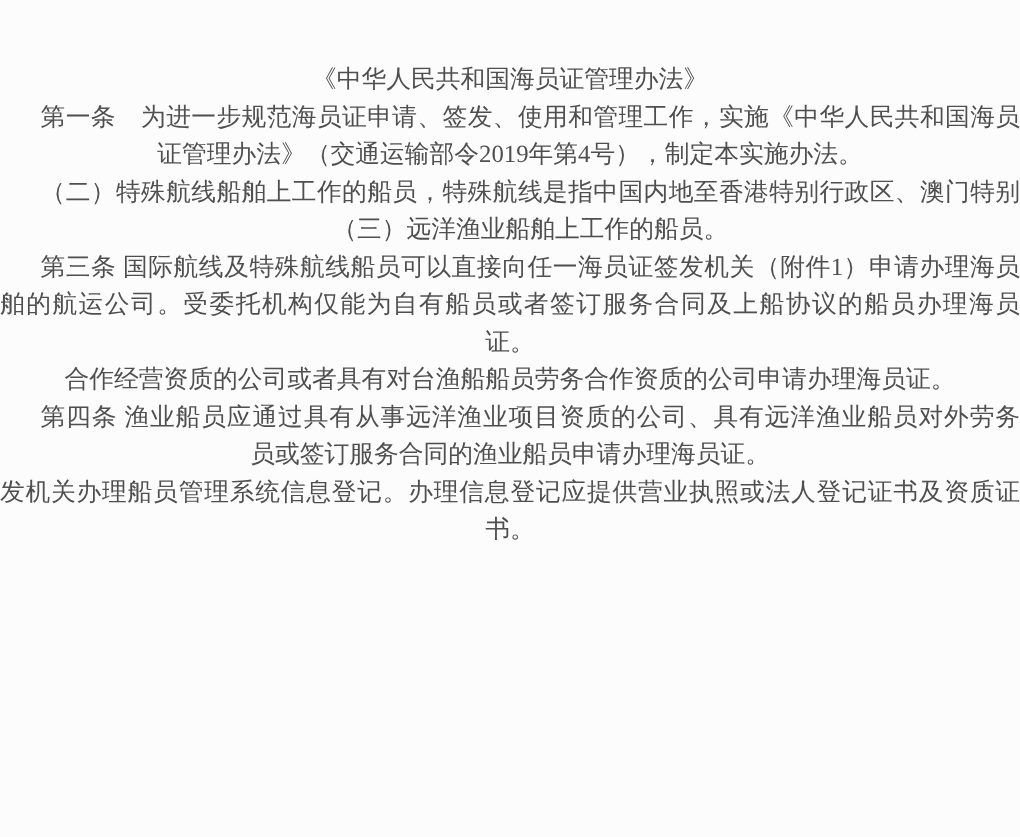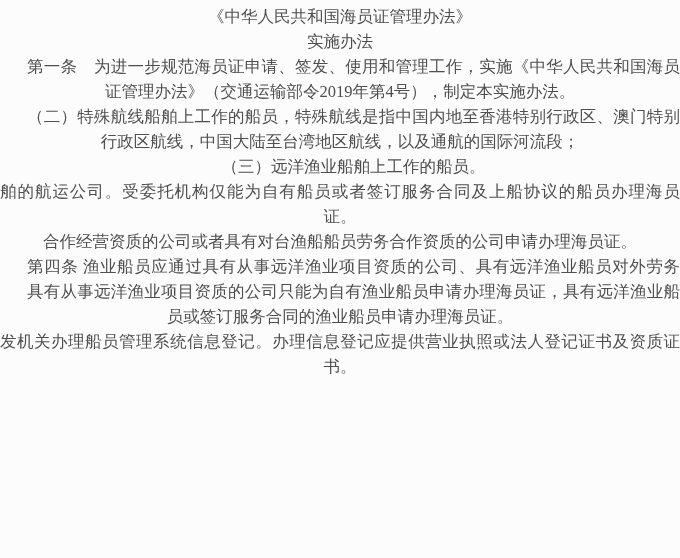--- a/index.html
+++ b/index.html
@@ -21,44 +21,43 @@
     line-height: 25px;
     text-rendering: optimizeLegibility;
   }
   .line {
     white-space: normal;
     height: 25px;
     text-align: center;
   }
   .line.center {
     text-align: center;
+    margin-top: 36px;
   }
   .line.indent {
     text-indent: 27px;
   }
   .line.fill {
     text-align: justify;
     text-align-last: justify;
     text-justify: inter-ideograph;
   }
 </style>
 </head>
 <body>
 
 <div class="page" style="--bg: #fcfcfc; --fg: #4f4f4f;">
   <div class="line center">《中华人民共和国海员证管理办法》</div>
-  <div class="line center">实施办法</div>
   <div id="body-lines">
       <div class="line indent fill">第一条　为进一步规范海员证申请、签发、使用和管理工作，实施《中华人民共和国海员</div>
       <div class="line">证管理办法》（交通运输部令2019年第4号），制定本实施办法。</div>
       <div class="line indent fill">（二）特殊航线船舶上工作的船员，特殊航线是指中国内地至香港特别行政区、澳门特别</div>
-      <div class="line">行政区航线，中国大陆至台湾地区航线，以及通航的国际河流段；</div>
       <div class="line indent">（三）远洋渔业船舶上工作的船员。</div>
+      <div class="line indent fill">第三条 国际航线及特殊航线船员可以直接向任一海员证签发机关（附件1）申请办理海员</div>
       <div class="line fill">舶的航运公司。受委托机构仅能为自有船员或者签订服务合同及上船协议的船员办理海员</div>
       <div class="line">证。</div>
       <div class="line">合作经营资质的公司或者具有对台渔船船员劳务合作资质的公司申请办理海员证。</div>
       <div class="line indent fill">第四条 渔业船员应通过具有从事远洋渔业项目资质的公司、具有远洋渔业船员对外劳务</div>
-      <div class="line indent fill">具有从事远洋渔业项目资质的公司只能为自有渔业船员申请办理海员证，具有远洋渔业船</div>
       <div class="line">员或签订服务合同的渔业船员申请办理海员证。</div>
       <div class="line fill">发机关办理船员管理系统信息登记。办理信息登记应提供营业执照或法人登记证书及资质证</div>
       <div class="line">书。</div>
     </div>
 </div>
 
 </body></html>

